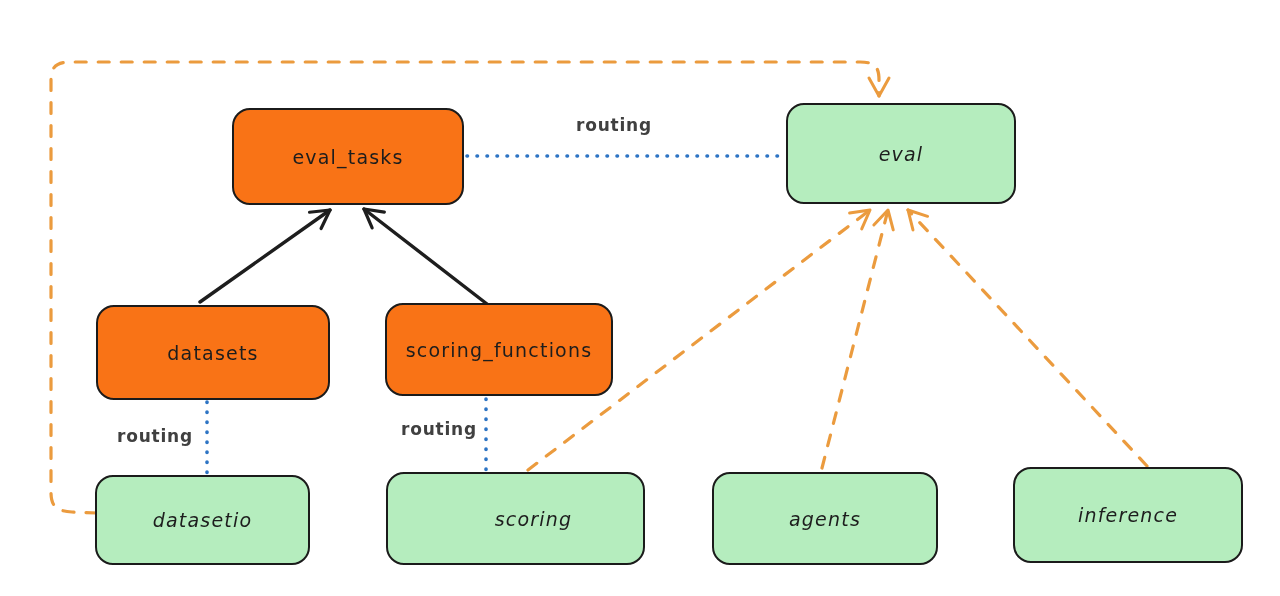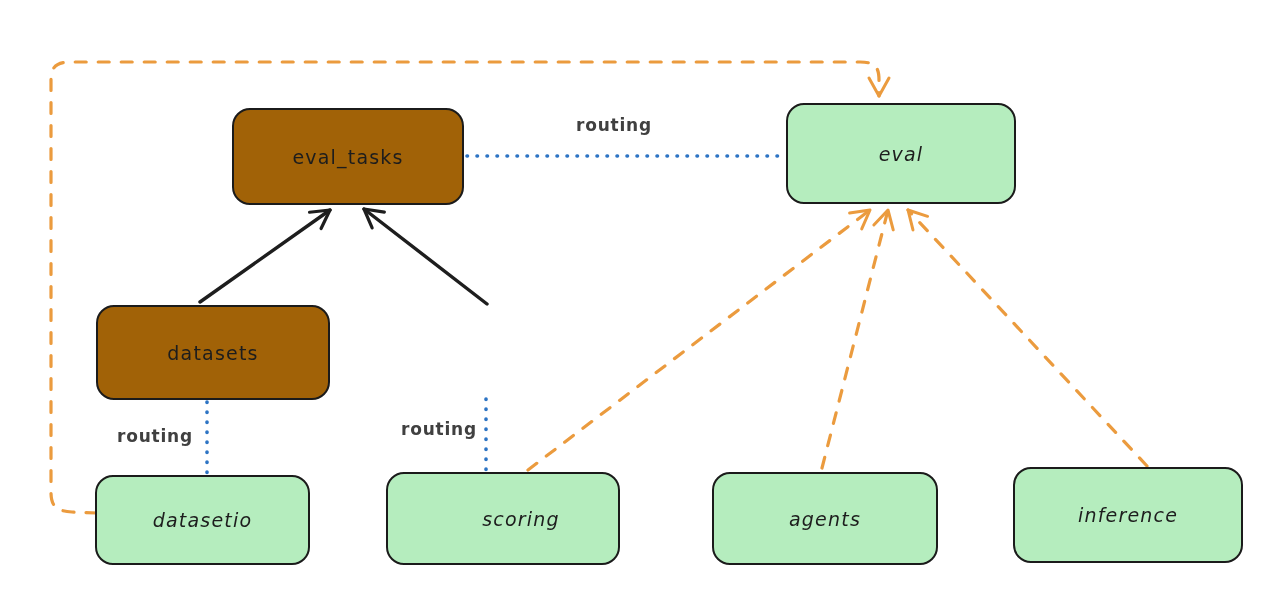--- a/index.html
+++ b/index.html
@@ -24,29 +24,29 @@
     align-items: center;
     justify-content: center;
     box-sizing: border-box;
     border: 2.6px solid #1b1b1b;
     border-radius: 18px;
     font-size: 19px;
     letter-spacing: 1.2px;
     color: #1d1d1d;
     white-space: nowrap;
   }
-  .node.blue  { background: #a16207; }
+  .node.blue  { background: #f97316; }
   .node.green { background: #b5edbe; font-style: italic; }
 
   .n-eval-tasks        { left: 232px; top: 108px; width: 232px; height: 97px; }
   .n-eval              { left: 786px; top: 103px; width: 230px; height: 101px; }
   .n-datasets          { left:  96px; top: 305px; width: 234px; height: 95px; }
   .n-scoring-functions { left: 385px; top: 303px; width: 228px; height: 93px; }
   .n-datasetio         { left:  95px; top: 475px; width: 215px; height: 90px; }
-  .n-scoring           { left: 386px; top: 472px; width: 234px; height: 93px; padding-left: 36px; }
+  .n-scoring           { left: 386px; top: 472px; width: 259px; height: 93px; padding-left: 36px; }
   .n-agents            { left: 712px; top: 472px; width: 226px; height: 93px; align-items: center; }
   .n-inference         { left: 1013px; top: 467px; width: 230px; height: 96px; }
 
   .edge-label {
     position: absolute;
     z-index: 3;
     color: #404040;
     font-weight: bold;
     font-size: 17px;
     letter-spacing: 0.8px;
@@ -85,20 +85,23 @@
 
   <div class="node blue n-eval-tasks">
     <span>eval_tasks</span>
   </div>
   <div class="node green n-eval">
     <span>eval</span>
   </div>
   <div class="node blue n-datasets">
     <span>datasets</span>
   </div>
+  <div class="node blue n-scoring-functions">
+    <span>scoring_functions</span>
+  </div>
   <div class="node green n-datasetio">
     <span>datasetio</span>
   </div>
   <div class="node green n-scoring">
     <span>scoring</span>
   </div>
   <div class="node green n-agents">
     <span>agents</span>
   </div>
   <div class="node green n-inference">

